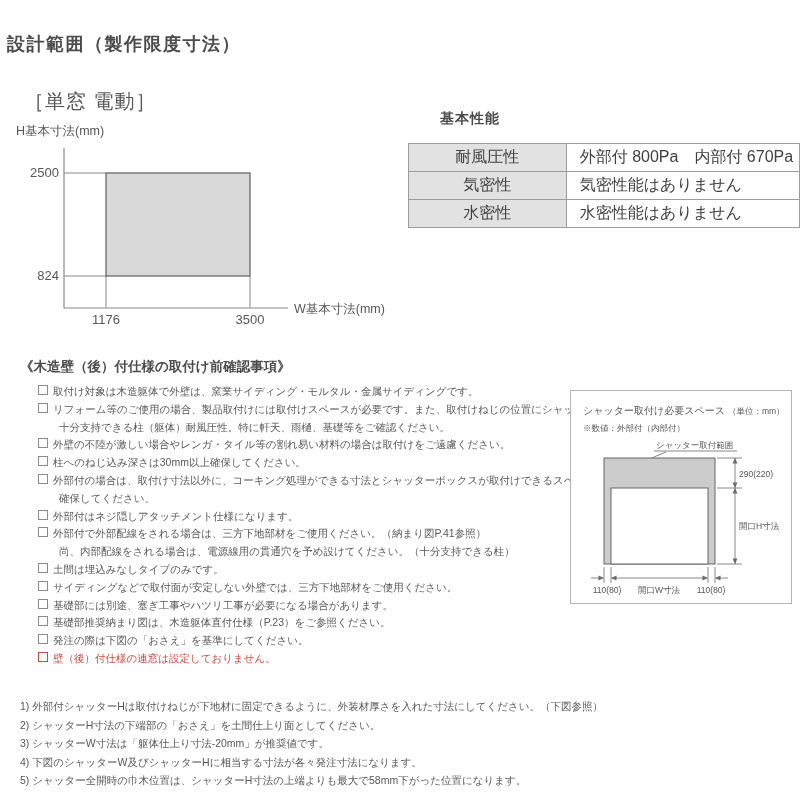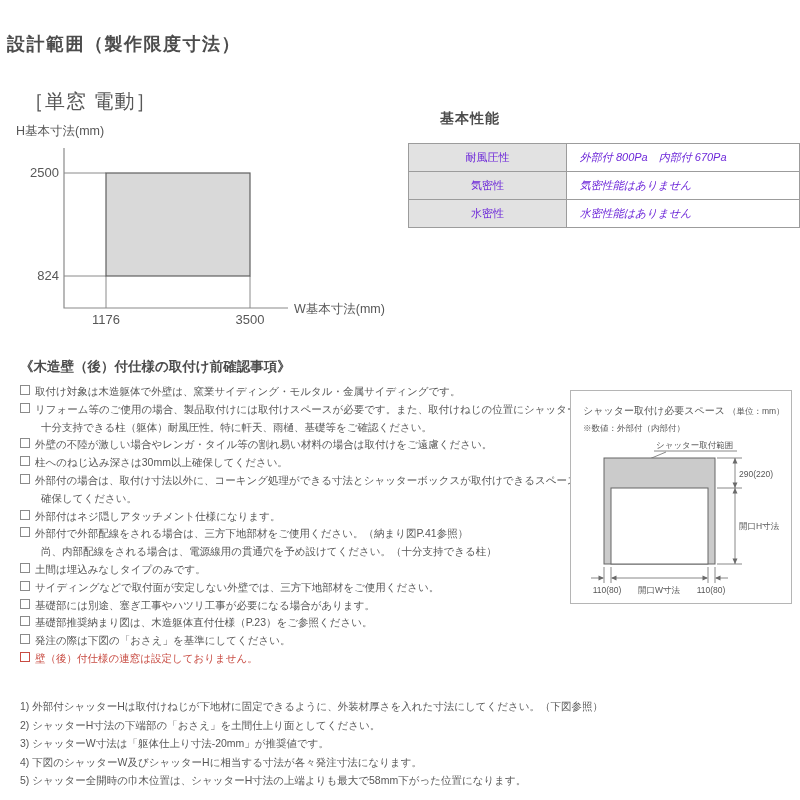--- a/index.html
+++ b/index.html
@@ -8,28 +8,28 @@
 
   .title{position:absolute;left:7px;top:32px;font-size:18px;font-weight:700;
          color:#4c4c4c;letter-spacing:1.5px;}
   .subtitle{position:absolute;left:24px;top:88px;font-size:20px;color:#575757;letter-spacing:1px;}
 
   .chart-svg{position:absolute;left:10px;top:116px;}
   .chart-svg text{fill:#575757;}
 
   .perf-heading{position:absolute;left:408px;top:110px;font-size:14px;font-weight:700;color:#4c4c4c;letter-spacing:1px;margin-left:32px;}
   .perf-table{position:absolute;left:408px;top:143px;border-collapse:collapse;
-              font-size:11px;color:#6d28d9;}
+              font-size:16px;color:#404040;}
   .perf-table td{border:1px solid #9c9c9c;height:25px;}
   .perf-table .ph{background:#e2e2e2;width:158px;text-align:center;}
-  .perf-table .pv{width:222px;padding-left:13px;font-style:italic;}
+  .perf-table .pv{width:222px;padding-left:13px;}
 
   .chk-heading{position:absolute;left:20px;top:358px;font-size:13.5px;font-weight:700;color:#4c4c4c;text-align:center;}
   .chk-list{position:absolute;left:20px;top:383px;font-size:10.5px;}
-  .chk-line{white-space:nowrap;height:17.8px;line-height:17.8px;}
+  .chk-line{white-space:nowrap;height:17.8px;line-height:17.8px;margin-left:18px;}
   .chk-line.cont{padding-left:21px;}
   .chk-box{display:inline-block;width:8px;height:8px;border:1px solid #8a8a8a;
            margin-right:5px;background:#fff;}
   .chk-item.red{color:#c84b42;}
   .chk-item.red .chk-box{border-color:#c84b42;}
 
   .notes{position:absolute;left:20px;top:697px;font-size:10.5px;color:#575757;}
   .note-line{white-space:nowrap;height:18.5px;line-height:18.5px;}
 
   .diagram{position:absolute;left:570px;top:390px;width:220px;height:212px;

